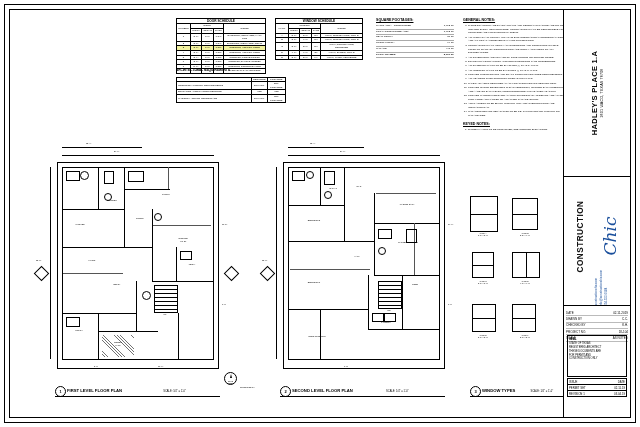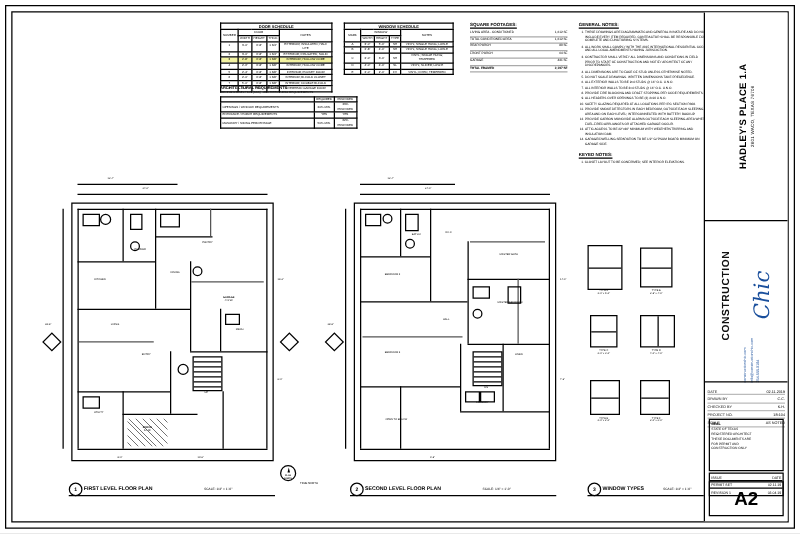--- a/index.html
+++ b/index.html
@@ -591,15 +591,14 @@
       <div class="ir">
           <span>PERMIT SET</span>
           <span>02.11.19</span>
         </div>
       <div class="ir">
           <span>REVISION 1</span>
           <span>03.04.19</span>
         </div>
     </div>
 
-    <div class="sheetnum">A2</div>
   </div>
 </div>
 
 </body></html>

